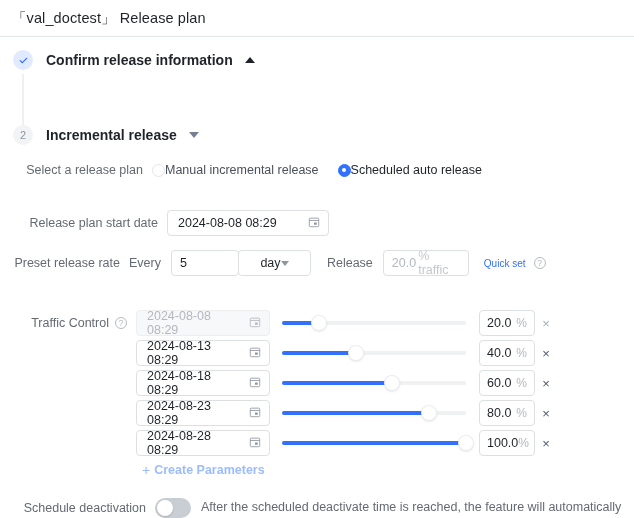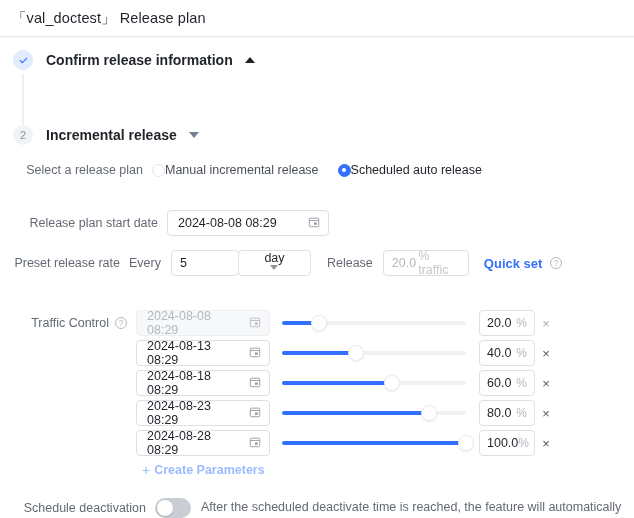--- a/index.html
+++ b/index.html
@@ -182,41 +182,40 @@
     gap: 12px;
   }
   .date-inp .txt { padding-left: 2px; }
   .cal-ic { flex: 0 0 12px; }
 
   .num-inp {
     width: 68px;
   }
   .sel-inp {
     width: 73px;
-    justify-content: flex-start;
-    flex-direction: column;
+    justify-content: center;
   }
   .sel-caret {
     width: 0; height: 0;
     border-left: 4px solid transparent;
     border-right: 4px solid transparent;
     border-top: 5px solid #8f959e;
   }
   .traffic-inp {
     width: 86px;
     justify-content: center;
     gap: 2px;
   }
   .traffic-inp .ph { color: #b3b8bf; }
   .traffic-inp .unit { color: #c4c8cd; }
 
   .quick-set {
-    font-size: 13px;
+    font-size: 10px;
     color: #3370ff;
-    font-weight: bold;
+    font-weight: normal;
     cursor: pointer;
   }
   .help-ic {
     width: 12px; height: 12px;
     border-radius: 50%;
     border: 1px solid #b6bbc2;
     color: #b6bbc2;
     font-size: 9px;
     line-height: 10px;
     text-align: center;

